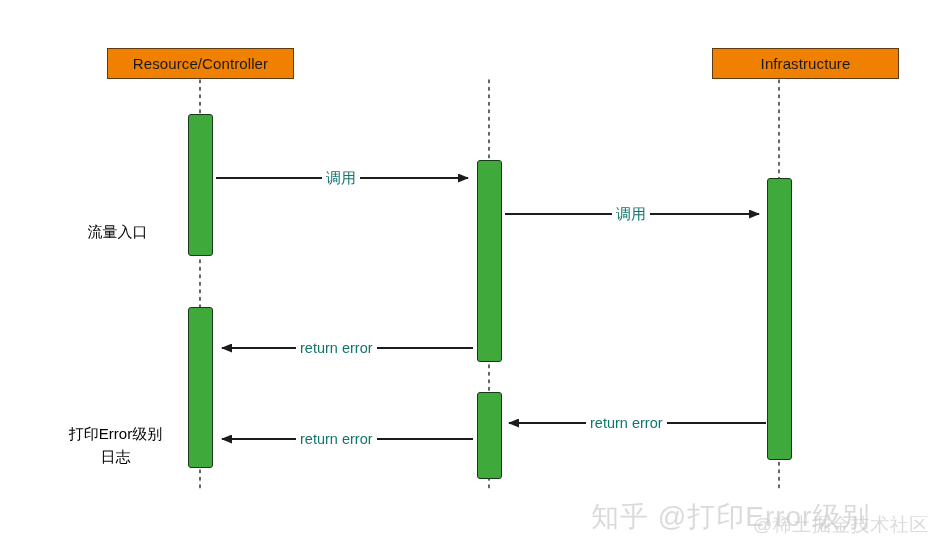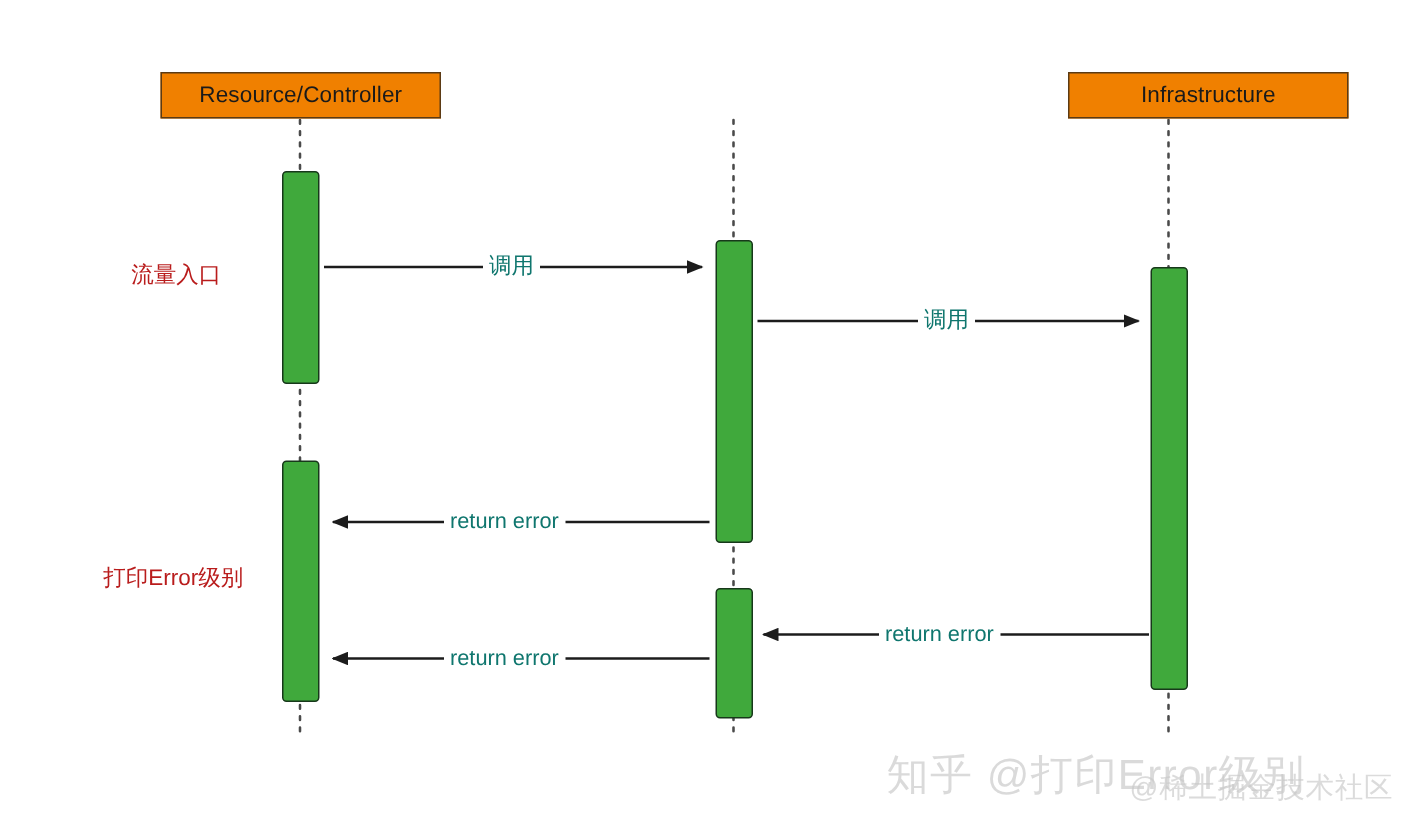--- a/index.html
+++ b/index.html
@@ -58,24 +58,25 @@
     white-space: nowrap;
     line-height: 17px;
   }
   .msg-label.cjk {
     font-size: 15px;
   }
   
   .side-label {
     position: absolute;
     font-size: 15px;
-    color: #b91c1c;
+    color: #000000;
     line-height: 23px;
     text-align: center;
     white-space: nowrap;
+    margin-top: 48px;
   }
   
   .watermark {
     position: absolute;
     color: #bdbdbd;
     opacity: 0.55;
     white-space: nowrap;
     pointer-events: none;
   }
   .watermark.wm-main {
@@ -159,20 +160,21 @@
   <div class="msg-label" style="left:296px; top:431px;">
     <span>return error</span>
   </div>
 
   <div class="side-label" style="left:55px; top:172px; width:125px;">
     <div>流量入口</div>
   </div>
 
   <div class="side-label" style="left:48px; top:374px; width:135px;">
     <div>打印Error级别</div>
+    <div>日志</div>
   </div>
 
   <div class="watermark wm-main" style="left:591px; top:498px;">
     <span>知乎 @打印Error级别</span>
   </div>
 
   <div class="watermark wm-sub" style="left:753px; top:512px;">
     <span>@稀土掘金技术社区</span>
   </div>
 

